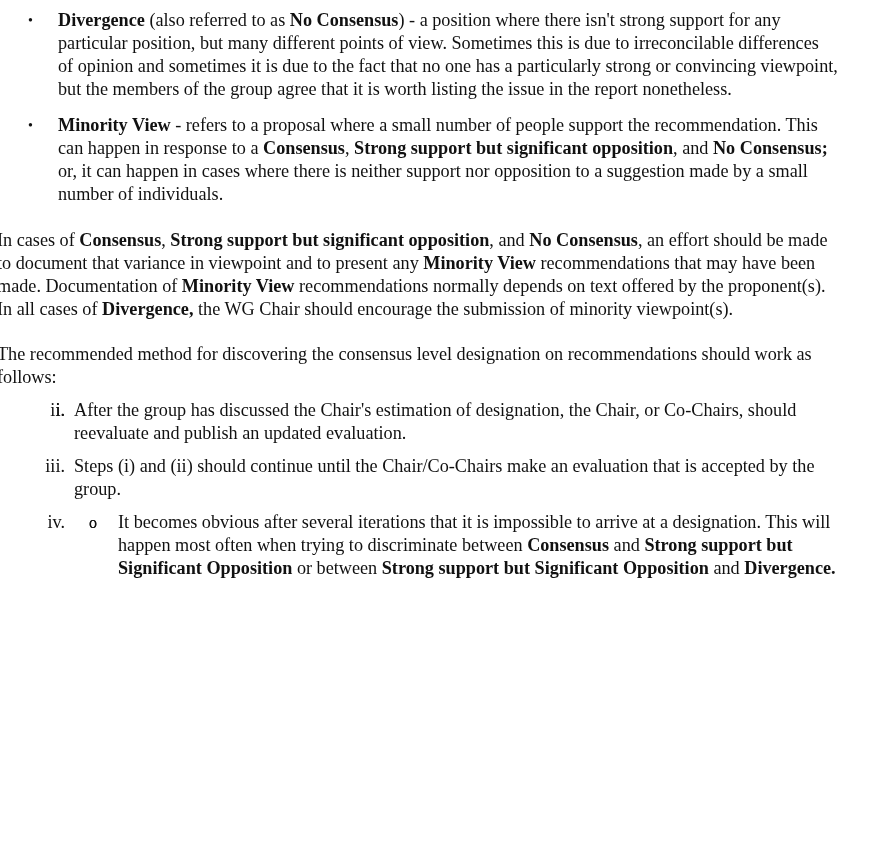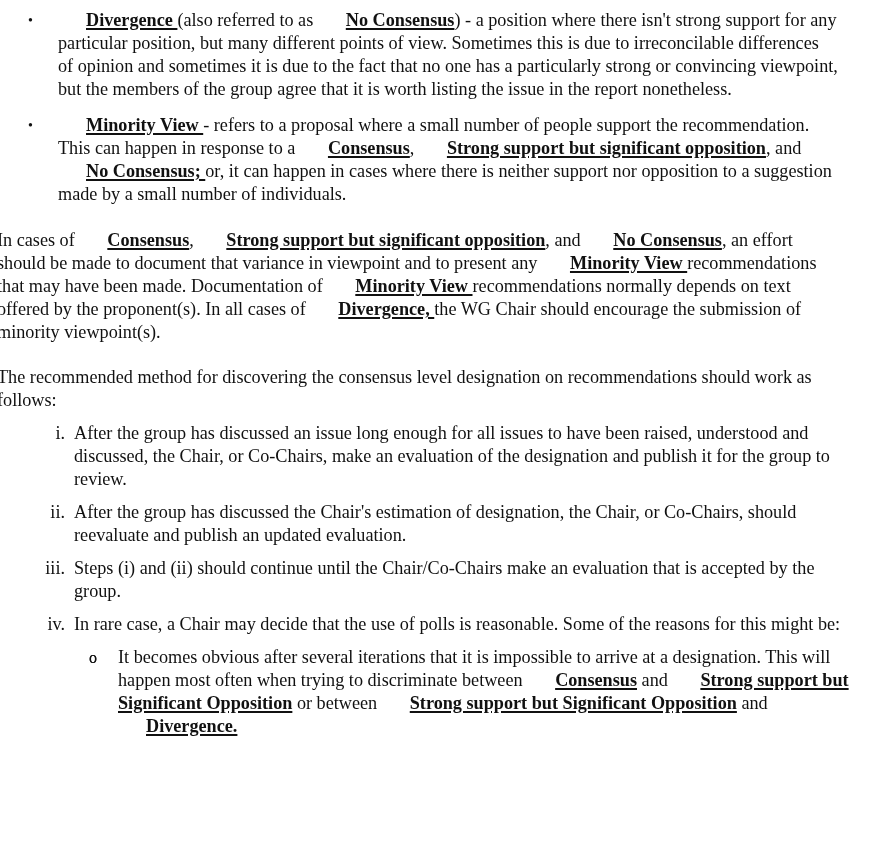--- a/index.html
+++ b/index.html
@@ -2,21 +2,21 @@
 <html><head>
 <meta charset="utf-8">
 <style>
   html, body { margin:0; padding:0; background:#ffffff; }
   body {
     width:874px; height:865px; overflow:hidden; position:relative;
     font-family:"Liberation Serif","DejaVu Serif",serif;
     font-size:18.2px; line-height:23px; color:#111;
   }
   .doc { position:absolute; left:-3px; top:9px; width:880px; }
-  b.u { font-weight:bold; text-decoration:underline; text-decoration-thickness:1.5px; text-underline-offset:2px;margin-left:28px; }
+  b.u { font-weight:bold; text-decoration-thickness:1.5px; text-underline-offset:2px; }
   .bul { position:relative; padding-left:61px; width:780px; margin:0; }
   .bul .mark { position:absolute; left:31px; top:0; font-size:14px; }
   .para { margin:0; width:842px; }
   .rom { position:relative; padding-left:77px; width:780px; margin:0; }
   .rom .num { position:absolute; left:20px; width:48px; text-align:right; top:0; }
   .sub { position:relative; padding-left:121px; width:735px; margin:0; }
   .sub .mark { position:absolute; left:92px; top:0; font-size:16px; }
 </style>
 </head>
 <body>
@@ -36,33 +36,31 @@
 
   <p class="para" style="margin-top:23px;">
     <span>In cases of </span><b class="u">Consensus</b><span>, </span><b class="u">Strong support but significant opposition</b><span>, and </span><b class="u">No Consensus</b><span>, an effort should be made to document that variance in viewpoint and to present any </span><b class="u">Minority View </b><span>recommendations that may have been made.  Documentation of </span><b class="u">Minority View </b><span>recommendations normally depends on text offered by the proponent(s).  In all cases of </span><b class="u">Divergence, </b><span>the WG Chair should encourage the submission of minority viewpoint(s).</span>
   </p>
 
   <p class="para" style="margin-top:22px;">The recommended method for discovering the consensus level designation on recommendations should work as follows:</p>
 
   <ol style="list-style:none;margin:10px 0 0 0;padding:0;">
     <li class="rom">
       <span class="num">i.</span>
-      <span>After the group has discussed an issue long enough for all issues to have been raised, understood and discussed, the Chair, or Co-Chairs, make an evaluation of the designation and publish it for the group to review.</span>
     </li>
     <li class="rom" style="margin-top:10px;">
       <span class="num">ii.</span>
       <span>After the group has discussed the Chair's estimation of designation, the Chair, or Co-Chairs, should reevaluate and publish an updated evaluation.</span>
     </li>
     <li class="rom" style="margin-top:10px;">
       <span class="num">iii.</span>
       <span>Steps (i) and (ii) should continue until the Chair/Co-Chairs make an evaluation that is accepted by the group.</span>
     </li>
     <li class="rom" style="margin-top:10px;">
       <span class="num">iv.</span>
-      <span>In rare case, a Chair may decide that the use of polls is reasonable. Some of the reasons for this might be:</span>
     </li>
   </ol>
 
   <ul style="list-style:none;margin:10px 0 0 0;padding:0;">
     <li class="sub">
       <span class="mark">o</span>
     </li>
     <li class="sub" style="margin-top:10px;">
       <span class="mark">o</span>
       <span>It becomes obvious after several iterations that it is impossible to arrive at a designation. This will happen most often when trying to discriminate between </span><b class="u">Consensus</b><span> and </span><b class="u">Strong support but Significant Opposition</b><span> or between </span><b class="u">Strong support but Significant Opposition</b><span> and </span><b class="u">Divergence.</b>

